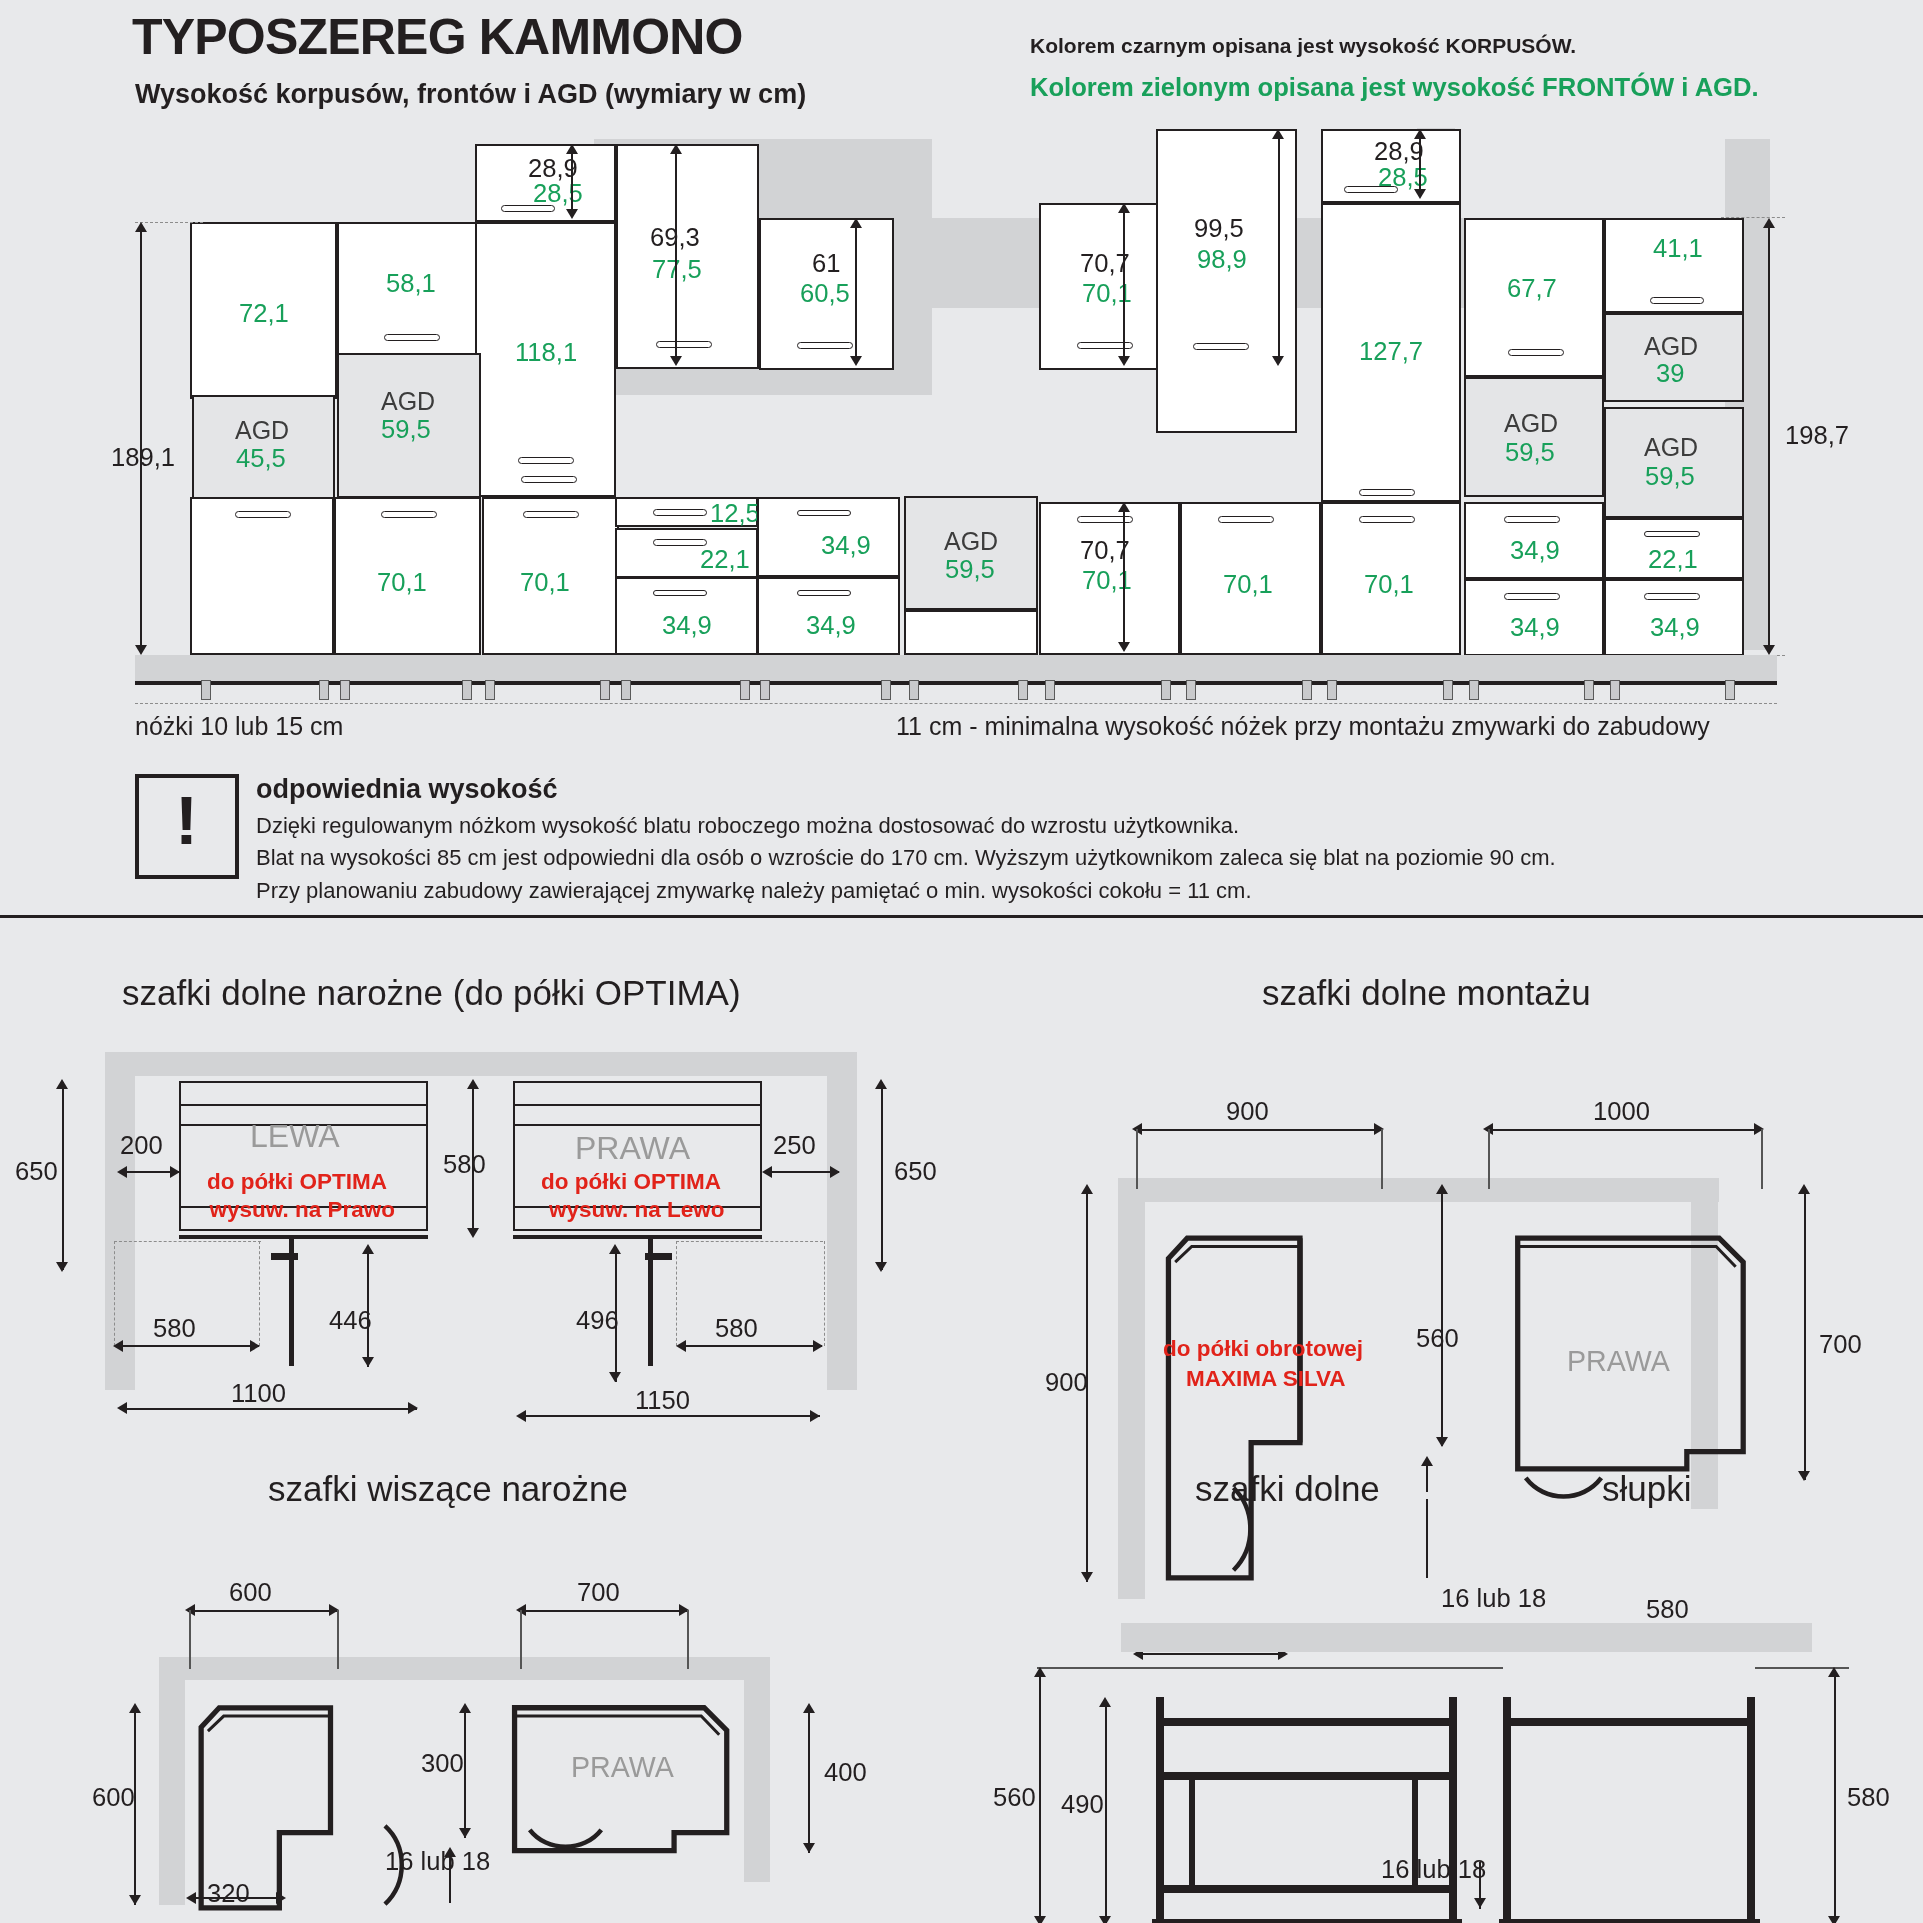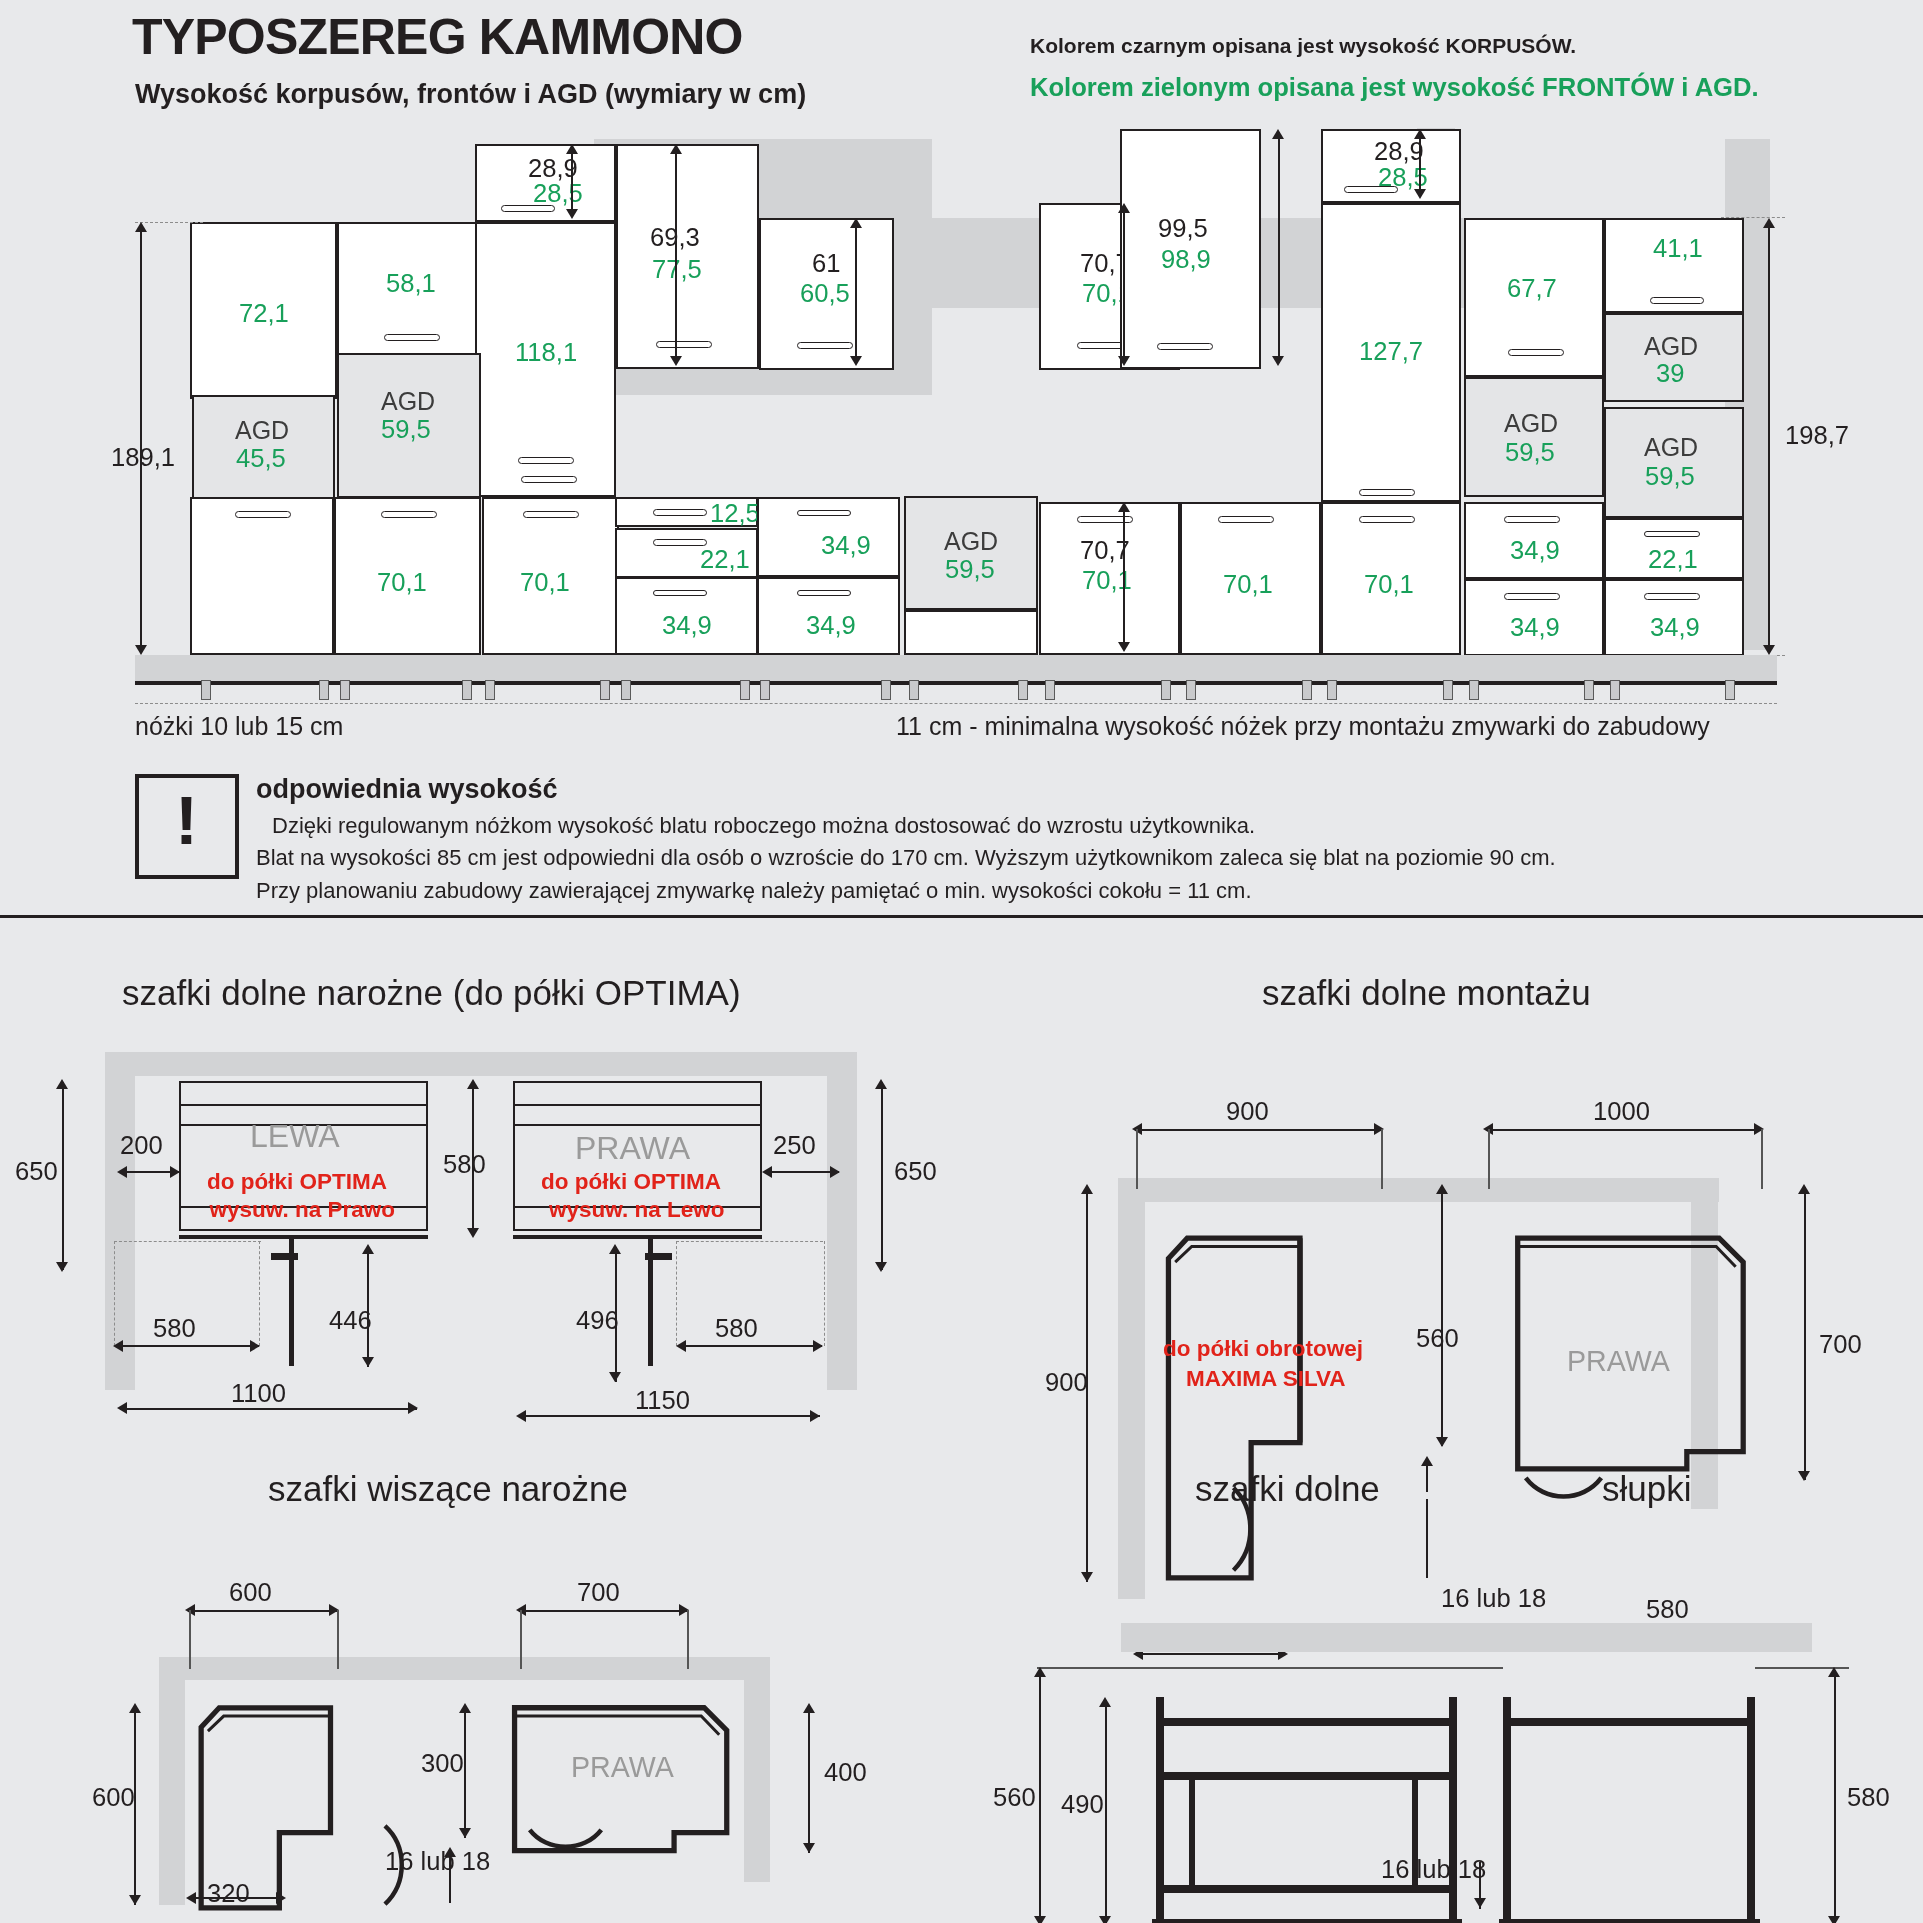--- a/index.html
+++ b/index.html
@@ -149,21 +149,21 @@
   <div class="abs agd" style="left:38px;top:28.6px;">AGD</div>
   <div class="abs dim-g" style="left:39px;top:57px;">59,5</div>
 </div>
 <div class="abs box" style="left:904px;top:610px;width:134px;height:45px;"></div>
 
 <div class="abs box" style="left:1039px;top:203px;width:141px;height:167px;">
   <div class="abs dim" style="left:39px;top:44px;">70,7</div>
   <div class="abs dim-g" style="left:41px;top:74px;">70,1</div>
   <div class="handle" style="left:36px;top:137px;width:56px;"></div>
 </div>
-<div class="abs box" style="left:1120px;top:129px;width:141px;height:240px;">
+<div class="abs box" style="left:1156px;top:129px;width:141px;height:304px;">
   <div class="abs dim" style="left:36px;top:83px;">99,5</div>
   <div class="abs dim-g" style="left:39px;top:114px;">98,9</div>
   <div class="handle" style="left:35px;top:212px;width:56px;"></div>
 </div>
 <div class="abs box" style="left:1321px;top:129px;width:140px;height:74px;">
   <div class="abs dim" style="left:51px;top:6px;">28,9</div>
   <div class="abs dim-g" style="left:55px;top:32px;">28,5</div>
   <div class="handle" style="left:21px;top:55px;width:54px;"></div>
 </div>
 <div class="abs box" style="left:1321px;top:203px;width:140px;height:299px;">
@@ -292,21 +292,21 @@
     <div class="leg" style="left:1725px;top:680px;"></div>
 </div>
 
 <div class="abs note" style="left:135px;top:712px;">nóżki 10 lub 15 cm</div>
 <div class="abs note" style="left:896px;top:712px;">11 cm - minimalna wysokość nóżek przy montażu zmywarki do zabudowy</div>
 
 <div class="warnbox" style="left:135px;top:774px;width:104px;height:105px;">
   <div class="bang abs" style="left:36px;top:15px;">!</div>
 </div>
 <div class="abs warn-h" style="left:256px;top:774px;">odpowiednia wysokość</div>
-<div class="abs warn-l" style="left:256px;top:813px;margin-left:16px;">Dzięki regulowanym nóżkom wysokość blatu roboczego można dostosować do wzrostu użytkownika.</div>
+<div class="abs warn-l" style="left:256px;top:813px;">Dzięki regulowanym nóżkom wysokość blatu roboczego można dostosować do wzrostu użytkownika.</div>
 <div class="abs warn-l" style="left:256px;top:845px;">Blat na wysokości 85 cm jest odpowiedni dla osób o wzroście do 170 cm. Wyższym użytkownikom zaleca się blat na poziomie 90 cm.</div>
 <div class="abs warn-l" style="left:256px;top:878px;">Przy planowaniu zabudowy zawierającej zmywarkę należy pamiętać o min. wysokości cokołu = 11 cm.</div>
 
 <div class="sep" style="top:915px;"></div>
 
 <div class="abs sect-title" style="left:122px;top:973px;">szafki dolne narożne (do półki OPTIMA)</div>
 
 <div class="abs shadow" style="left:105px;top:1052px;width:751px;height:24px;"></div>
 <div class="abs shadow" style="left:105px;top:1052px;width:30px;height:338px;"></div>
 <div class="abs shadow" style="left:827px;top:1052px;width:30px;height:338px;"></div>

